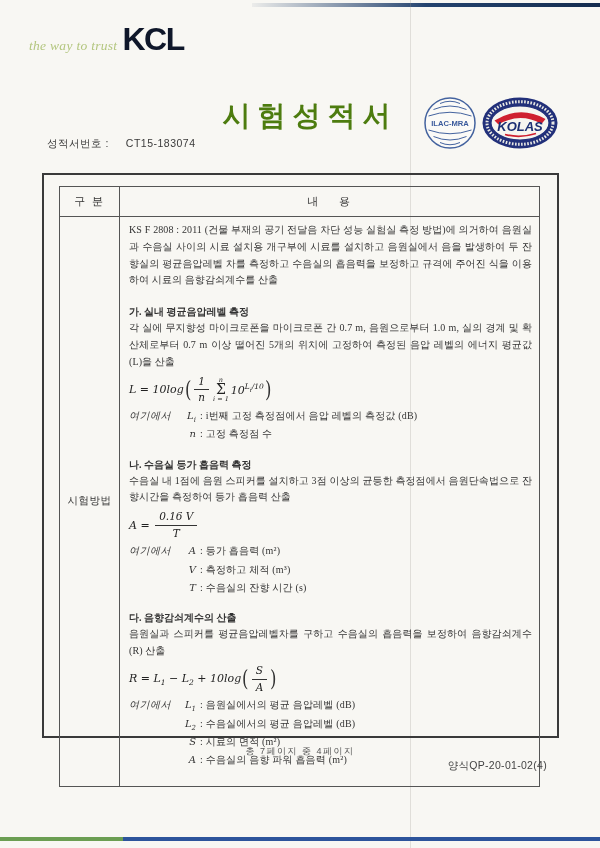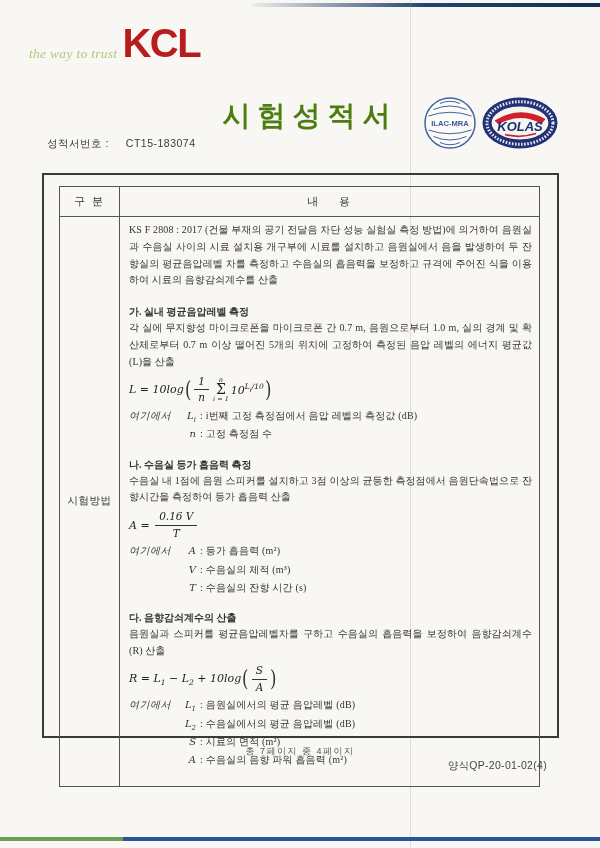--- a/index.html
+++ b/index.html
@@ -17,21 +17,21 @@
   .scan-vline { position:absolute; top:0; bottom:0; left:410px; width:1px;
     background:rgba(150,148,140,0.25); }
   .bottom-bar { position:absolute; top:837px; left:0; right:0; height:4px; display:flex; }
   .bar-green { width:123px; background:#6b9e52; }
   .bar-navy { flex:1; background:#2d549b; }
 
   
   .brand { position:absolute; left:29px; top:24px; display:flex; align-items:flex-end; }
   .tagline { font-family:"Liberation Serif","DejaVu Serif",serif; font-style:italic;
     font-size:13.5px; color:#b3c67f; margin-top:9px; letter-spacing:0.3px; }
-  .brandname { font-size:40px; font-weight:bold; color:#b91c1c; line-height:0.95;
+  .brandname { font-size:32px; font-weight:bold; color:#0f172a; line-height:0.95;
     letter-spacing:-1.5px; margin-left:5px; font-family:"Liberation Sans",sans-serif; }
 
   
   .title { position:absolute; top:97px; left:150px; width:320px; margin:0;
     text-align:center; font-size:28px; font-weight:600; letter-spacing:7px;
     color:#4d7c0f; font-family:"Liberation Sans","DejaVu Sans",sans-serif; }
   .reportno { position:absolute; left:47px; top:137px; font-size:10.5px;
     color:#3a3a3a; display:flex; gap:17px; letter-spacing:0.5px; }
 
   .certlogos { position:absolute; top:96px; left:423px; display:flex; gap:4px; align-items:flex-start; }
@@ -130,21 +130,21 @@
     <table class="inner">
       <tbody>
           <tr>
         <th class="col1 c1">구 분</th>
         <th class="c2">내 용</th>
       </tr>
       <tr>
         <td class="col1 rowlabel">시험방법</td>
         <td class="content">
 
-          <div class="para">KS F 2808 : 2017 (건물 부재의 공기 전달음 차단 성능 실험실 측정 방법)에 의거하여 음원실과 수음실 사이의 시료 설치용 개구부에 시료를 설치하고 음원실에서 음을 발생하여 두 잔향실의 평균음압레벨 차를 측정하고 수음실의 흡음력을 보정하고 규격에 주어진 식을 이용하여 시료의 음향감쇠계수를 산출</div>
+          <div class="para">KS F 2808 : 2011 (건물 부재의 공기 전달음 차단 성능 실험실 측정 방법)에 의거하여 음원실과 수음실 사이의 시료 설치용 개구부에 시료를 설치하고 음원실에서 음을 발생하여 두 잔향실의 평균음압레벨 차를 측정하고 수음실의 흡음력을 보정하고 규격에 주어진 식을 이용하여 시료의 음향감쇠계수를 산출</div>
 
           <div class="sec">
             <div class="sec-heading">가. 실내 평균음압레벨 측정</div>
             <div class="sec-body">각 실에 무지향성 마이크로폰을 마이크로폰 간 0.7 m, 음원으로부터 1.0 m, 실의 경계 및 확산체로부터 0.7 m 이상 떨어진 5개의 위치에 고정하여 측정된 음압 레벨의 에너지 평균값(L)을 산출</div>
             <div class="formula">
               <span class="trun"><span>L = 10log</span></span>
               <span class="bigp">(</span>
               <span class="frac">
                 <span class="num">1</span>
                 <span class="den">n</span>
@@ -183,21 +183,21 @@
             </div>
             <div class="where">
               <div class="where-line">
                 <span class="wpre">여기에서</span>
                 <span class="wsym"><span>A</span><sub></sub></span>
                 <span class="wdesc">: 등가 흡음력 (m²)</span>
               </div>
               <div class="where-line">
                 <span class="wpre"></span>
                 <span class="wsym"><span>V</span><sub></sub></span>
-                <span class="wdesc">: 수음실의 체적 (m³)</span>
+                <span class="wdesc">: 측정하고 체적 (m³)</span>
               </div>
               <div class="where-line">
                 <span class="wpre"></span>
                 <span class="wsym"><span>T</span><sub></sub></span>
                 <span class="wdesc">: 수음실의 잔향 시간 (s)</span>
               </div>
             </div>
           </div>
 
           <div class="sec">

